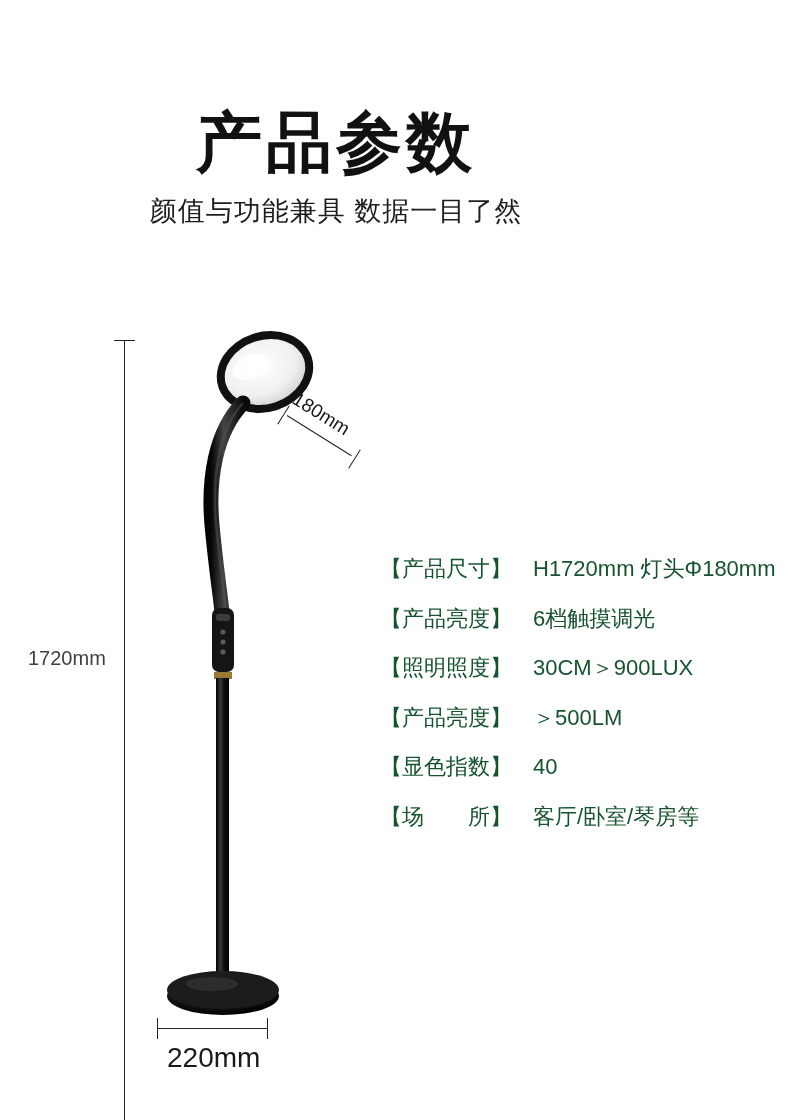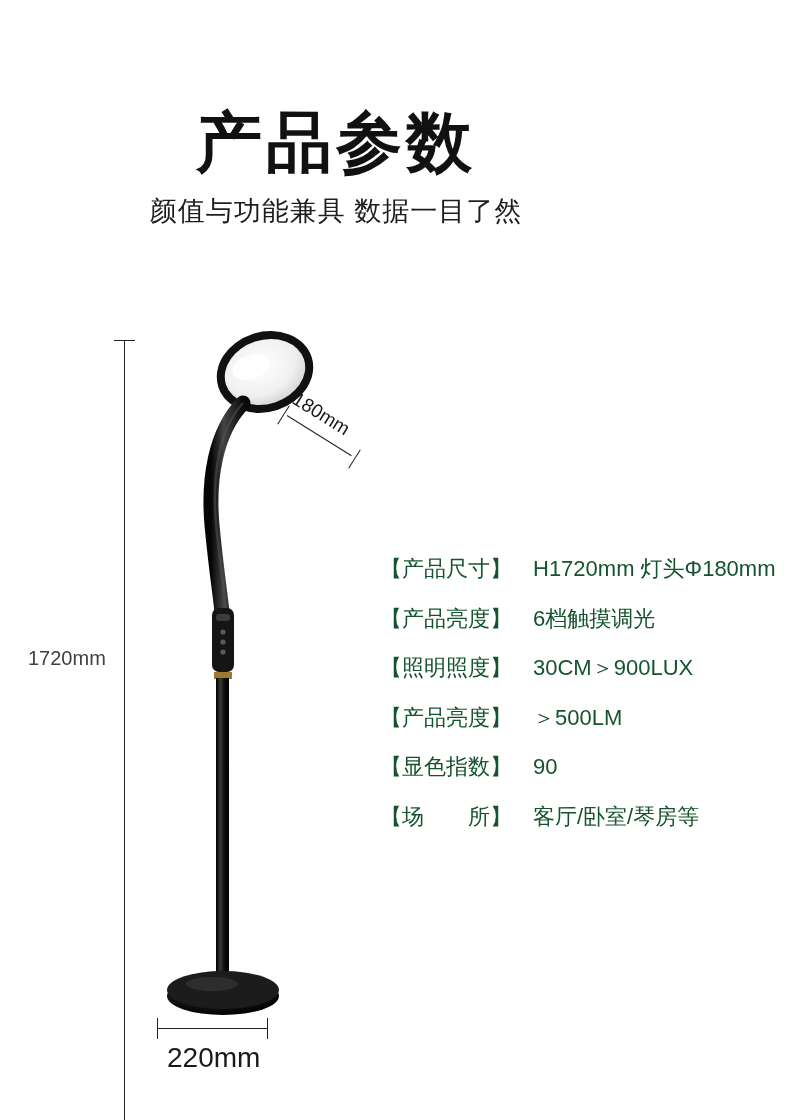--- a/index.html
+++ b/index.html
@@ -265,19 +265,19 @@
   <div class="spec-row">
     <span class="spec-key">【照明照度】</span>
     <span class="spec-val">30CM＞900LUX</span>
   </div>
   <div class="spec-row">
     <span class="spec-key">【产品亮度】</span>
     <span class="spec-val">＞500LM</span>
   </div>
   <div class="spec-row">
     <span class="spec-key">【显色指数】</span>
-    <span class="spec-val">90</span>
+    <span class="spec-val">40</span>
   </div>
   <div class="spec-row">
     <span class="spec-key">【场　　所】</span>
     <span class="spec-val">客厅/卧室/琴房等</span>
   </div>
 </div>
 
 </body></html>

